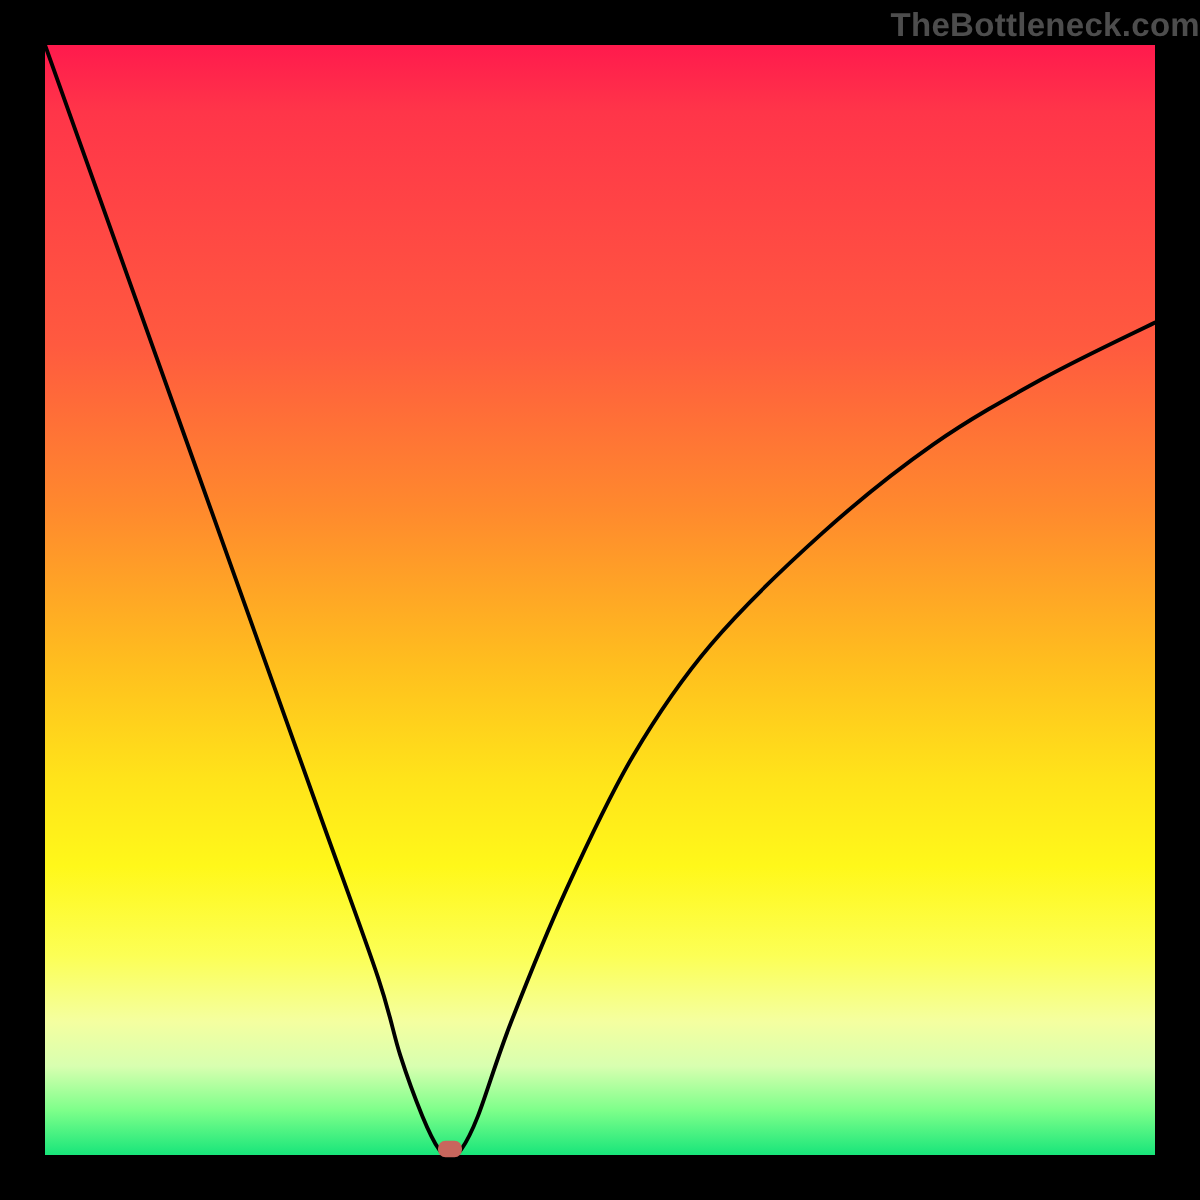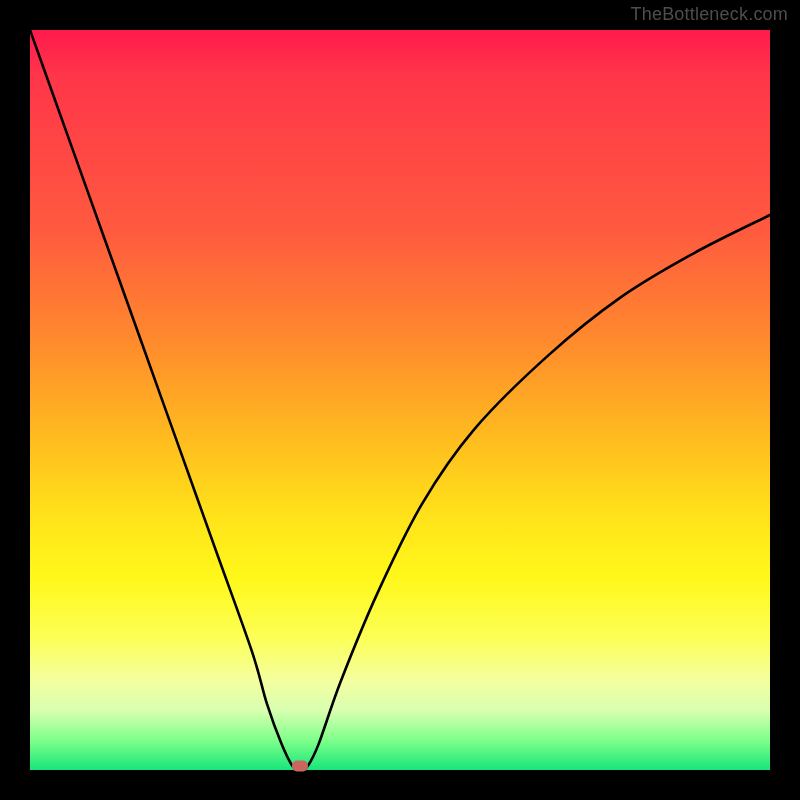--- a/index.html
+++ b/index.html
@@ -35,25 +35,25 @@
       #fcff55 82%,
       #f4ffa0 88%,
       #d8ffb0 92%,
       #7dff8a 96%,
       #18e57a 100%
     );
   }
   .watermark {
     position: absolute;
     top: 4px;
-    right: 12px;
+    right: 0;
     color: #4d4d4d;
-    font-size: 18px;
+    font-size: 22px;
     letter-spacing: 0.2px;
-    font-weight: 400;
+    font-weight: 700;
     user-select: none;
   }
   svg.curve {
     position: absolute;
     left: 0;
     top: 0;
     width: 740px;
     height: 740px;
     pointer-events: none;
   }

